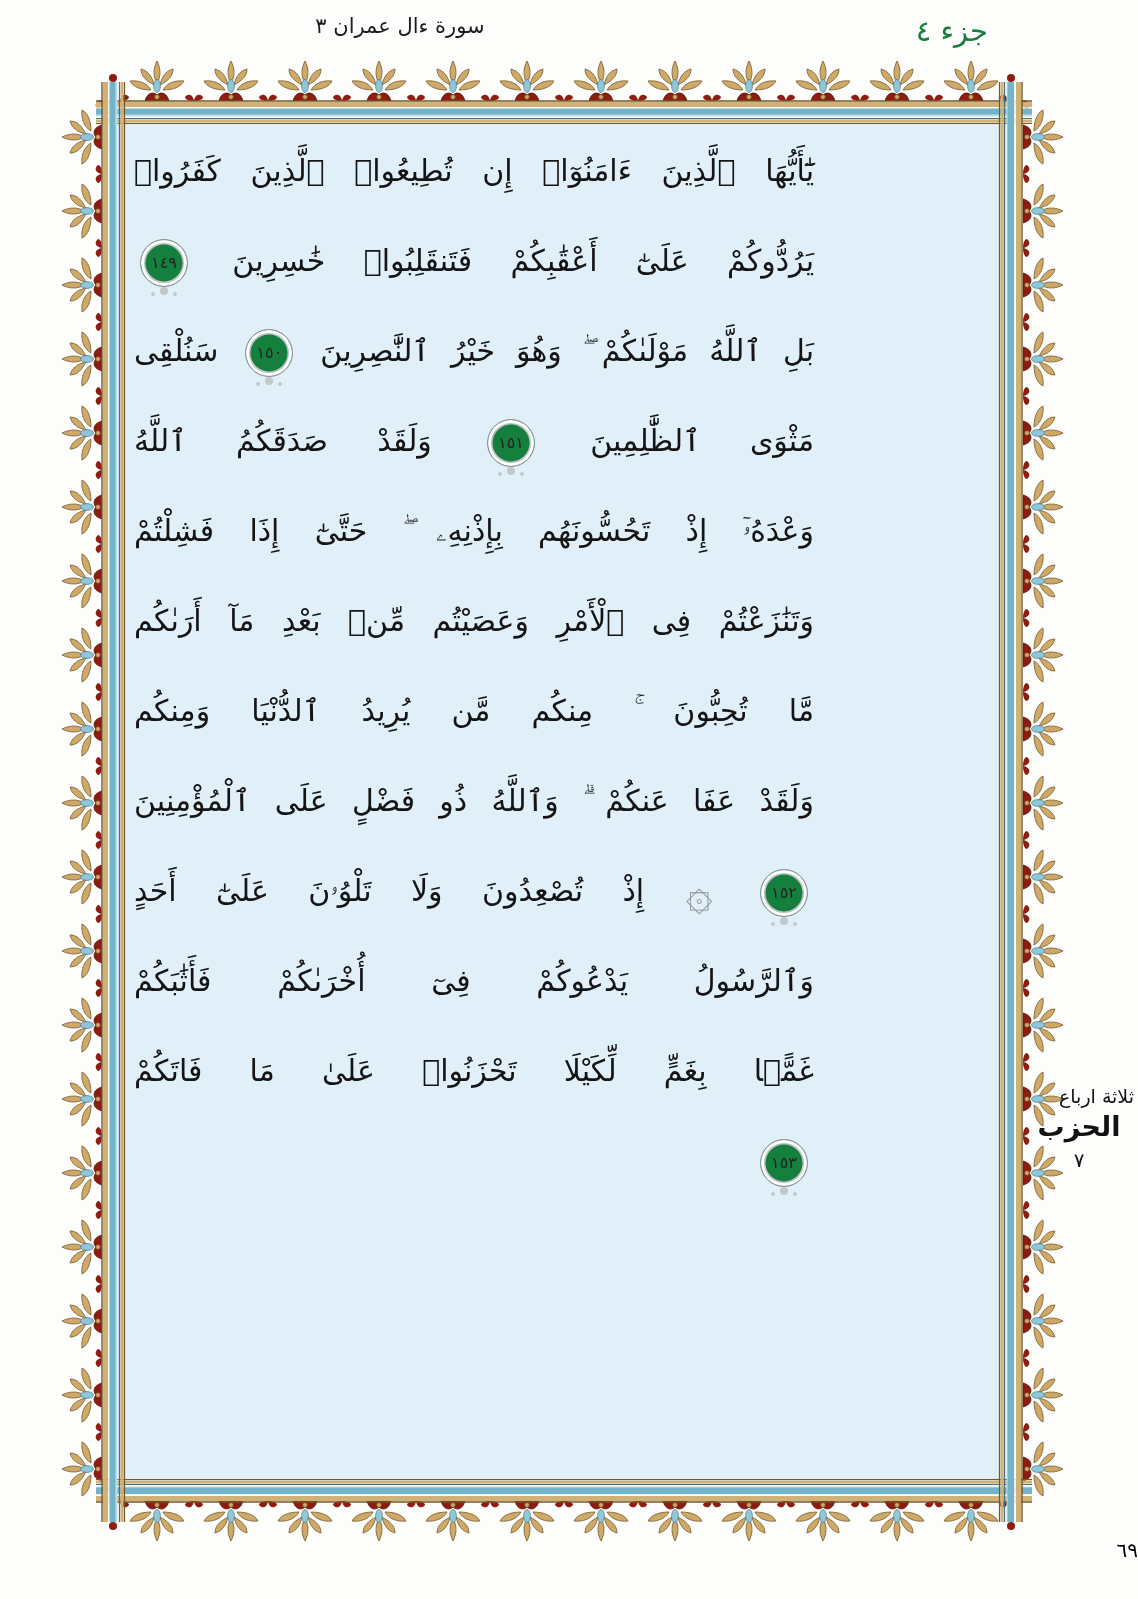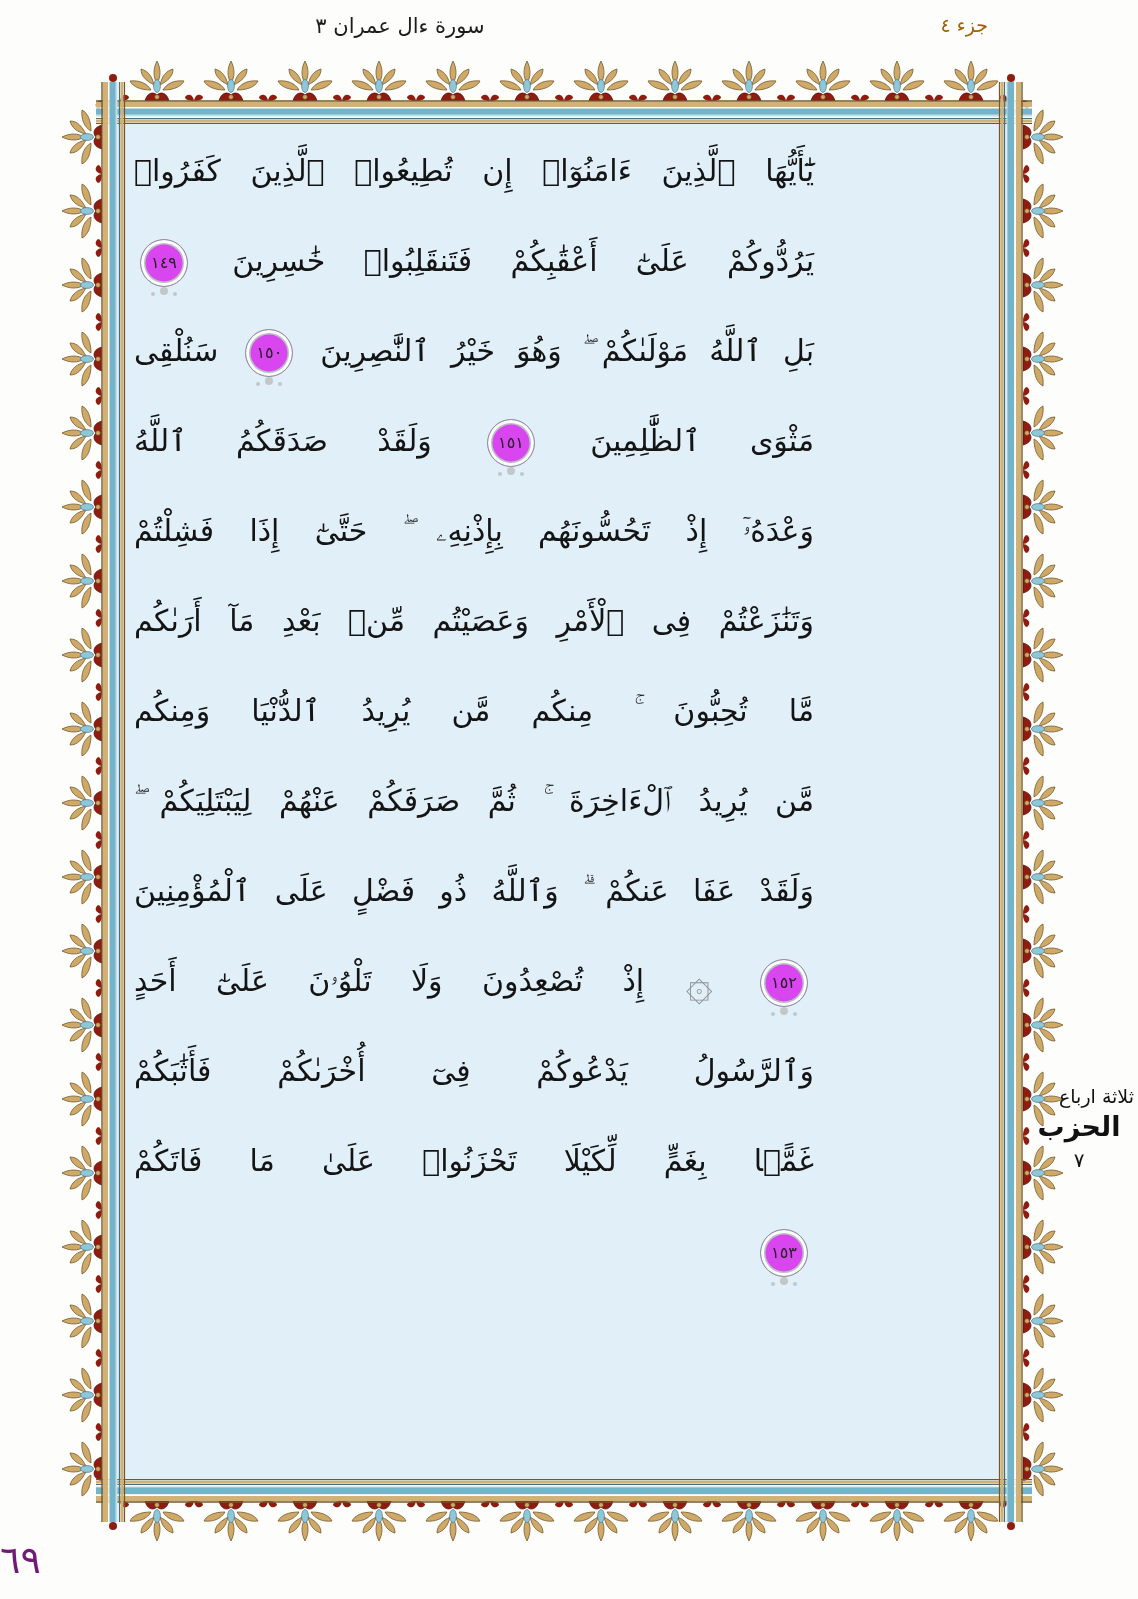--- a/index.html
+++ b/index.html
@@ -9,40 +9,40 @@
     background:#fdfdfc; overflow:hidden;
     font-family:"DejaVu Sans", sans-serif; color:#161616;
   }
   
   .surah-title{
     position:absolute; top:14px; left:150px; width:500px;
     text-align:center; font-size:21px; color:#1c1c1c; direction:rtl;
   }
   .juz-label{
     position:absolute; top:14px; right:150px;
-    font-size:19px; color:#a16207; direction:rtl;margin-left:32px;
+    font-size:29px; color:#15803d; direction:rtl;margin-left:32px;
   }
   
   .frame-svg{position:absolute; left:0; top:0; z-index:0;}
   
   .text-area{
     position:absolute; left:126px; top:126px; width:696px; height:1350px;
     z-index:2; direction:rtl;
   }
   .quran-line{
     height:90px; line-height:90px; white-space:nowrap; overflow:hidden;
     text-align:justify; text-align-last:justify;
     font-size:30px; color:#141414; padding:0 8px;
   }
   .ltext{ }
   .verse-marker{
     position:relative; display:inline-flex; align-items:center; justify-content:center;
     width:46px; height:46px; border-radius:50%;
     border:1.5px solid #8f969a; box-shadow:0 0 0 3px #fbfcfc inset, 0 0 0 4.5px #b9bfc3 inset;
-    background:#d946ef; vertical-align:middle; margin:0 6px; line-height:normal;
+    background:#15803d; vertical-align:middle; margin:0 6px; line-height:normal;
   }
   .verse-marker::after{
     content:""; position:absolute; bottom:-9px; left:50%; transform:translateX(-50%);
     width:8px; height:8px; border-radius:50%; background:#c2c7ca;
     box-shadow:-11px 3px 0 -2px #c2c7ca, 11px 3px 0 -2px #c2c7ca;
   }
   .vnum{ font-size:16px; color:#222; }
   .hizb{
     display:inline-block; vertical-align:middle; font-size:46px; line-height:46px;
     color:#8a9094; margin:0 2px;
@@ -51,21 +51,21 @@
   .margin-note{
     position:absolute; top:1085px; right:4px; width:110px; z-index:2;
     text-align:center; direction:rtl; color:#111;
   }
   .margin-note .mn1{font-size:19px; margin-bottom:4px;text-align:right;}
   .margin-note .mn2{font-size:27px; font-weight:bold; margin-bottom:6px;}
   .margin-note .mn3{font-size:20px;}
   
   .page-number{
     position:absolute; top:1538px; left:0; width:100%;
-    text-align:left; font-size:38px; color:#701a75; z-index:2;
+    text-align:right; font-size:20px; color:#000000; z-index:2;
   }
 </style>
 </head>
 <body>
 
 <div class="page">
 
   <div class="surah-title">سورة ءال عمران ٣</div>
   <div class="juz-label">جزء ٤</div>
 
@@ -162,21 +162,20 @@
         </span> </div>
       <div class="quran-line"><span class="ltext">بَلِ ٱللَّهُ مَوْلَىٰكُمْ ۖ وَهُوَ خَيْرُ ٱلنَّٰصِرِينَ</span> <span class="verse-marker">
           <span class="vnum">١٥٠</span>
         </span> <span class="ltext">سَنُلْقِى</span> </div>
       <div class="quran-line"><span class="ltext">مَثْوَى ٱلظَّٰلِمِينَ</span> <span class="verse-marker">
           <span class="vnum">١٥١</span>
         </span> <span class="ltext">وَلَقَدْ صَدَقَكُمُ ٱللَّهُ</span> </div>
       <div class="quran-line"><span class="ltext">وَعْدَهُۥٓ إِذْ تَحُسُّونَهُم بِإِذْنِهِۦ ۖ حَتَّىٰٓ إِذَا فَشِلْتُمْ</span> </div>
       <div class="quran-line"><span class="ltext">وَتَنَٰزَعْتُمْ فِى ٱلْأَمْرِ وَعَصَيْتُم مِّنۢ بَعْدِ مَآ أَرَىٰكُم</span> </div>
       <div class="quran-line"><span class="ltext">مَّا تُحِبُّونَ ۚ مِنكُم مَّن يُرِيدُ ٱلدُّنْيَا وَمِنكُم</span> </div>
-      <div class="quran-line"><span class="ltext">مَّن يُرِيدُ ٱلْءَاخِرَةَ ۚ ثُمَّ صَرَفَكُمْ عَنْهُمْ لِيَبْتَلِيَكُمْ ۖ</span> </div>
       <div class="quran-line"><span class="ltext">وَلَقَدْ عَفَا عَنكُمْ ۗ وَٱللَّهُ ذُو فَضْلٍ عَلَى ٱلْمُؤْمِنِينَ</span> </div>
       <div class="quran-line"><span class="verse-marker">
           <span class="vnum">١٥٢</span>
         </span> <span class="hizb">۞</span> <span class="ltext">إِذْ تُصْعِدُونَ وَلَا تَلْوُۥنَ عَلَىٰٓ أَحَدٍ</span> </div>
       <div class="quran-line"><span class="ltext">وَٱلرَّسُولُ يَدْعُوكُمْ فِىٓ أُخْرَىٰكُمْ فَأَثَٰبَكُمْ</span> </div>
       <div class="quran-line"><span class="ltext">غَمًّۢا بِغَمٍّ لِّكَيْلَا تَحْزَنُوا۟ عَلَىٰ مَا فَاتَكُمْ</span> </div>
       <div class="quran-line"> <span class="verse-marker">
           <span class="vnum">١٥٣</span>
         </span> </div>
     </div>

